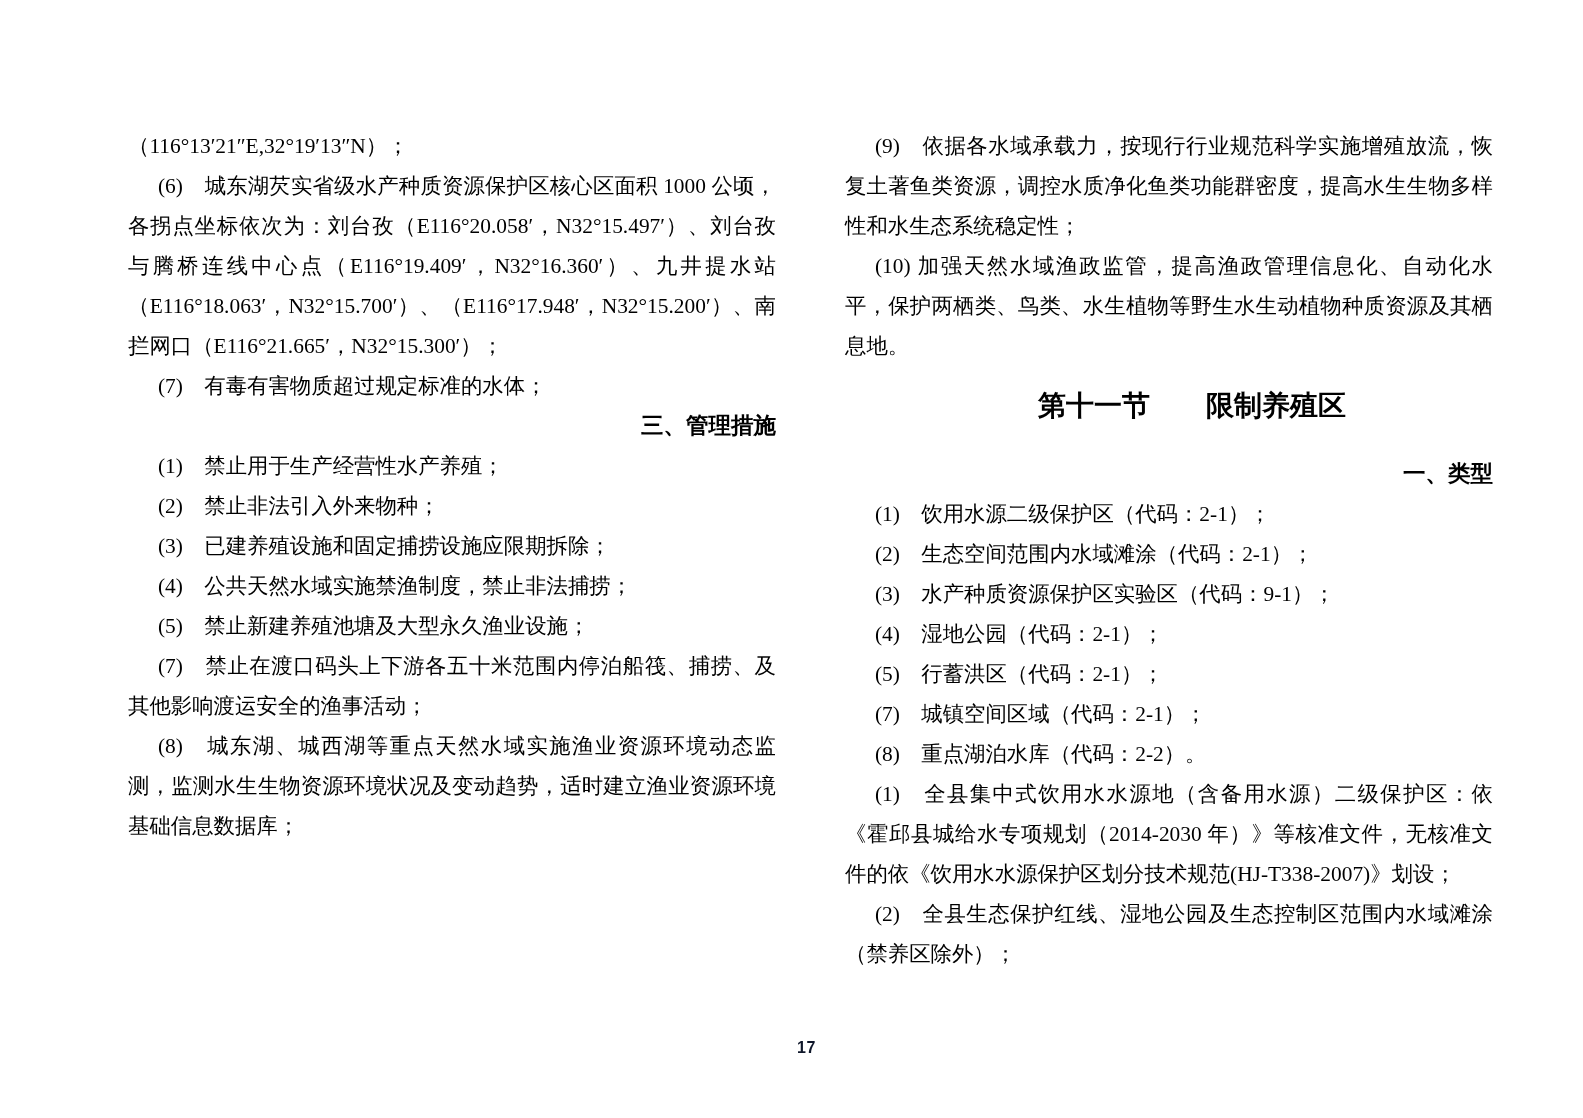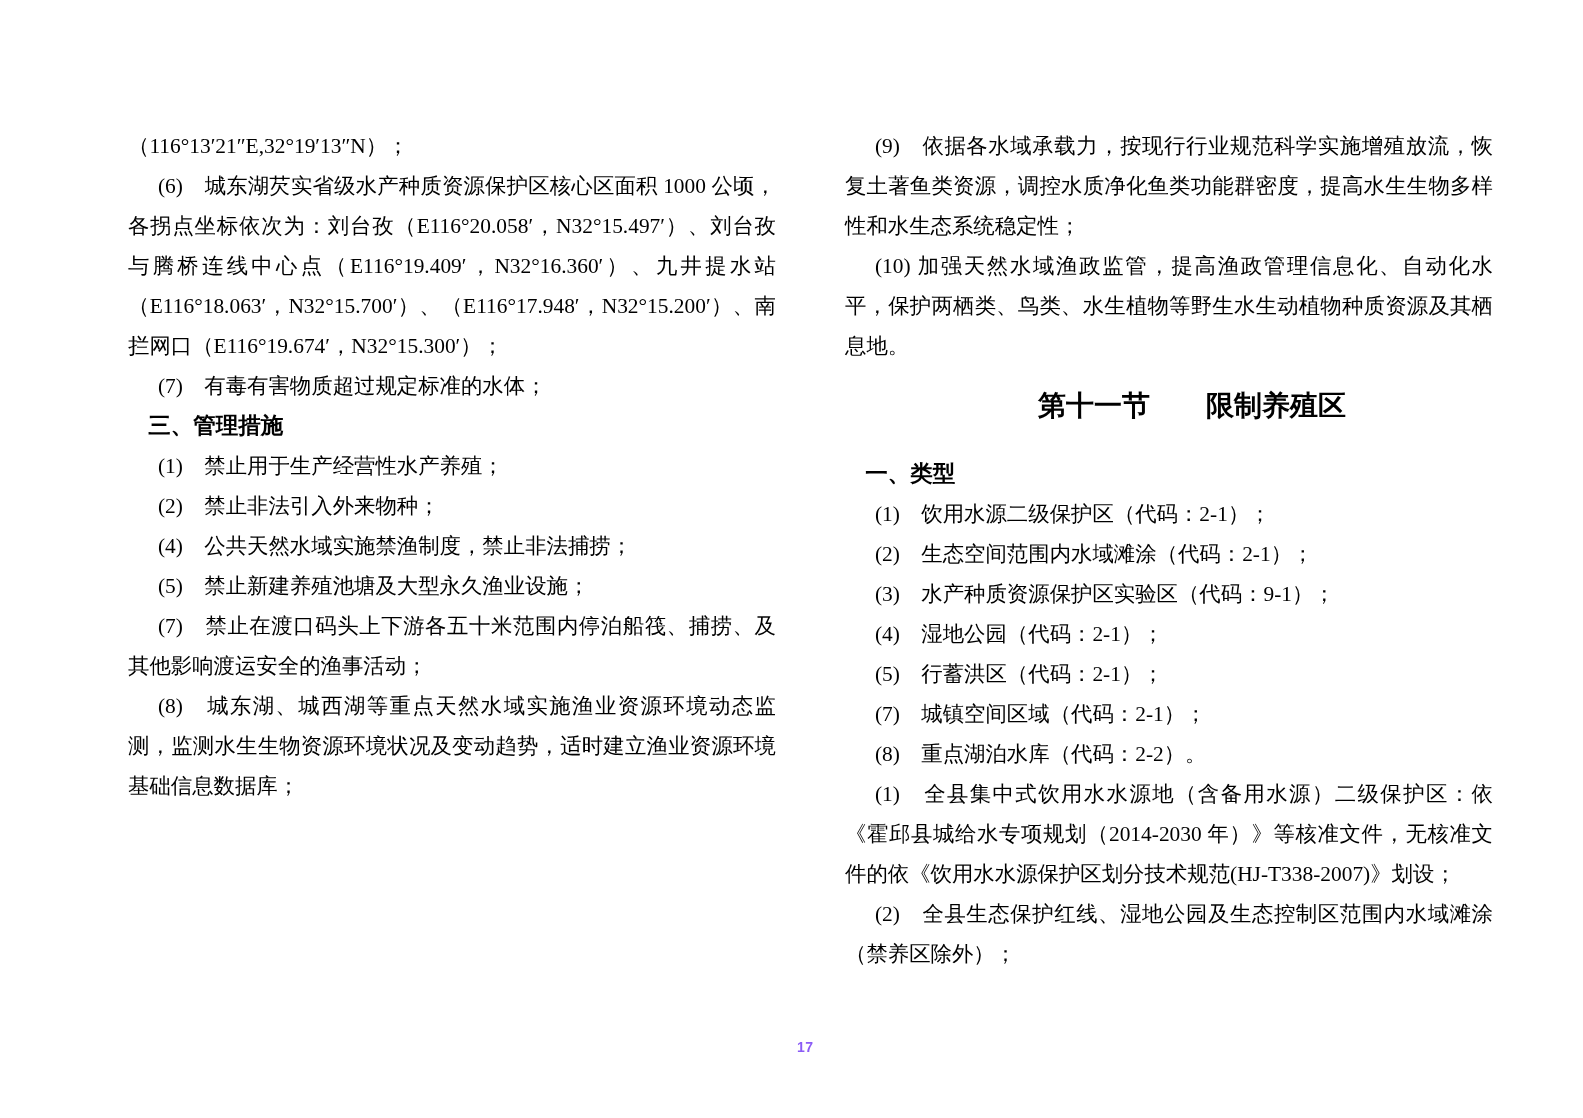--- a/index.html
+++ b/index.html
@@ -34,53 +34,54 @@
     text-indent: 1.4em;
     overflow-wrap: break-word;
   }
   p.body-para.no-indent { text-indent: 0; }
 
   h3.sub-heading {
     font-size: 22.5px;
     font-weight: bold;
     line-height: 40px;
     text-indent: 0.9em;
-    text-align: left;
+    text-align: right;
   }
   h2.section-heading {
     font-size: 28px;
     font-weight: bold;
     line-height: 44px;
     text-indent: 1.65em;
     text-align: center;
     margin: 18px 0 26px 0;
   }
   .page-number {
     position: absolute;
     left: 797px;
     top: 1031px;
     font-family: "Liberation Sans", "DejaVu Sans", sans-serif;
-    font-size: 14px;
+    font-size: 16px;
     font-weight: bold;
-    color: #8b5cf6;
+    color: #0f172a;
     letter-spacing: 0.5px;
   }
 </style>
 </head>
 <body>
 
 <div class="page">
 
   <div class="col col-left">
     <p class="body-para no-indent">（116°13′21″E,32°19′13″N）；</p>
-    <p class="body-para">(6)　城东湖芡实省级水产种质资源保护区核心区面积 1000 公顷，各拐点坐标依次为：刘台孜（E116°20.058′，N32°15.497′）、刘台孜与腾桥连线中心点（E116°19.409′，N32°16.360′）、九井提水站（E116°18.063′，N32°15.700′）、（E116°17.948′，N32°15.200′）、南拦网口（E116°19.674′，N32°15.300′）；</p>
+    <p class="body-para">(6)　城东湖芡实省级水产种质资源保护区核心区面积 1000 公顷，各拐点坐标依次为：刘台孜（E116°20.058′，N32°15.497′）、刘台孜与腾桥连线中心点（E116°19.409′，N32°16.360′）、九井提水站（E116°18.063′，N32°15.700′）、（E116°17.948′，N32°15.200′）、南拦网口（E116°21.665′，N32°15.300′）；</p>
     <p class="body-para">(7)　有毒有害物质超过规定标准的水体；</p>
     <h3 class="sub-heading">三、管理措施</h3>
     <p class="body-para">(1)　禁止用于生产经营性水产养殖；</p>
     <p class="body-para">(2)　禁止非法引入外来物种；</p>
+    <p class="body-para">(3)　已建养殖设施和固定捕捞设施应限期拆除；</p>
     <p class="body-para">(4)　公共天然水域实施禁渔制度，禁止非法捕捞；</p>
     <p class="body-para">(5)　禁止新建养殖池塘及大型永久渔业设施；</p>
     <p class="body-para">(7)　禁止在渡口码头上下游各五十米范围内停泊船筏、捕捞、及其他影响渡运安全的渔事活动；</p>
     <p class="body-para">(8)　城东湖、城西湖等重点天然水域实施渔业资源环境动态监测，监测水生生物资源环境状况及变动趋势，适时建立渔业资源环境基础信息数据库；</p>
   </div>
 
   <div class="col col-right">
     <p class="body-para">(9)　依据各水域承载力，按现行行业规范科学实施增殖放流，恢复土著鱼类资源，调控水质净化鱼类功能群密度，提高水生生物多样性和水生态系统稳定性；</p>
     <p class="body-para">(10) 加强天然水域渔政监管，提高渔政管理信息化、自动化水平，保护两栖类、鸟类、水生植物等野生水生动植物种质资源及其栖息地。</p>
     <h2 class="section-heading">第十一节　　限制养殖区</h2>

